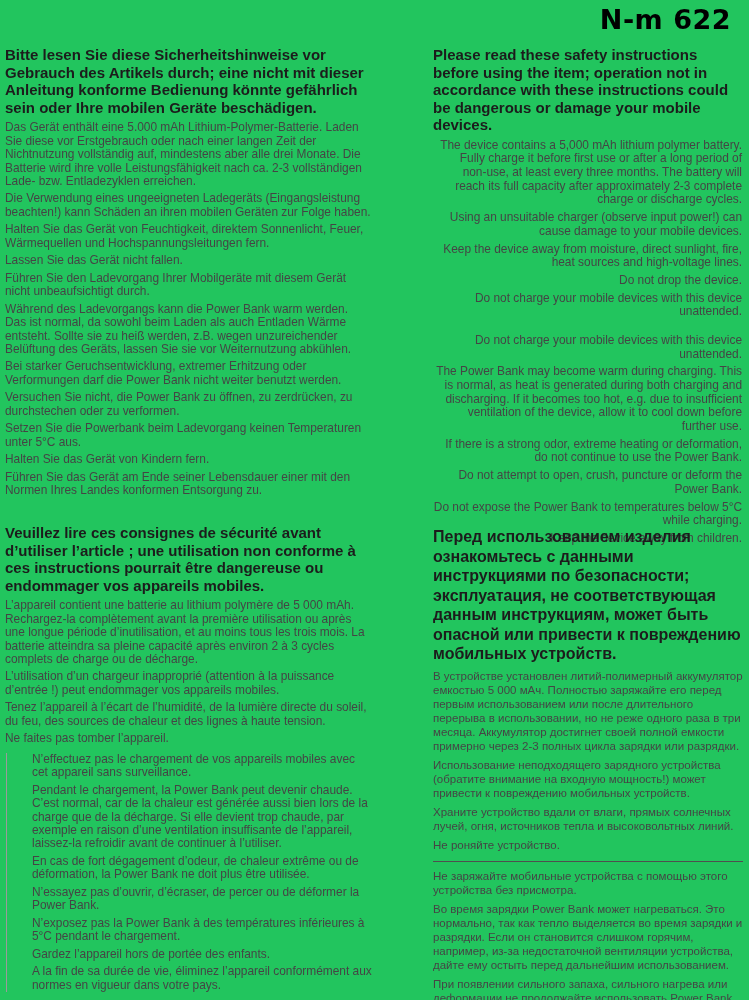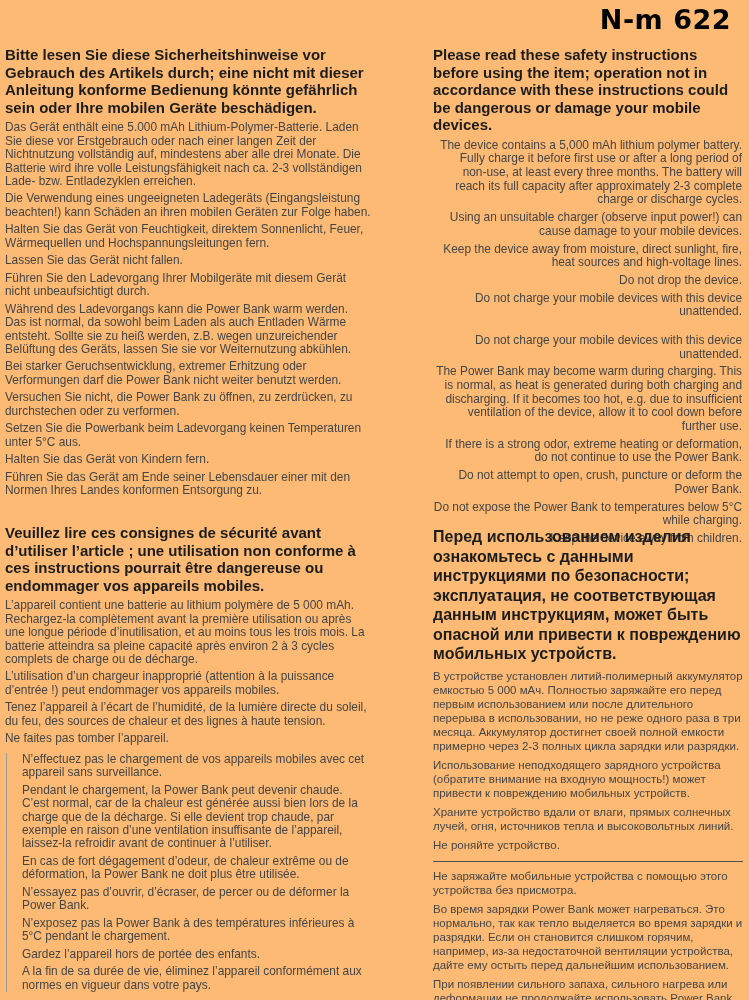--- a/index.html
+++ b/index.html
@@ -4,21 +4,21 @@
 <style>
   html, body {
     margin: 0;
     padding: 0;
     background: #ffffff;
   }
   .page {
     position: relative;
     width: 749px;
     height: 1000px;
-    background: #fdba74;
+    background: #22c55e;
     font-family: "Liberation Sans", sans-serif;
     color: #454545;
     overflow: hidden;
     box-sizing: border-box;
   }
   .title {
     position: absolute;
     top: 4px;
     right: 18px;
     font-size: 27px;
@@ -48,21 +48,21 @@
     font-size: 11.9px;
     line-height: 1.13;
   }
   .col-english .para { line-height: 1.15; text-align: right; }
 
   .col-russian .intro { font-size: 16px; line-height: 1.22; }
   .col-russian .para  { font-size: 11.5px; line-height: 1.22; margin-bottom: 5px; }
 
   .block-indent {
     border-left: 1px solid #9a9a9a;
-    padding-left: 15px;
+    padding-left: 25px;
     margin-left: 1px;
     margin-top: 7px;
   }
   .divider {
     border: none;
     border-top: 1.5px solid #4f4f4f;
     margin: 9px 0 7px 0;
   }
   .v-gap { height: 11px; }
 </style>

